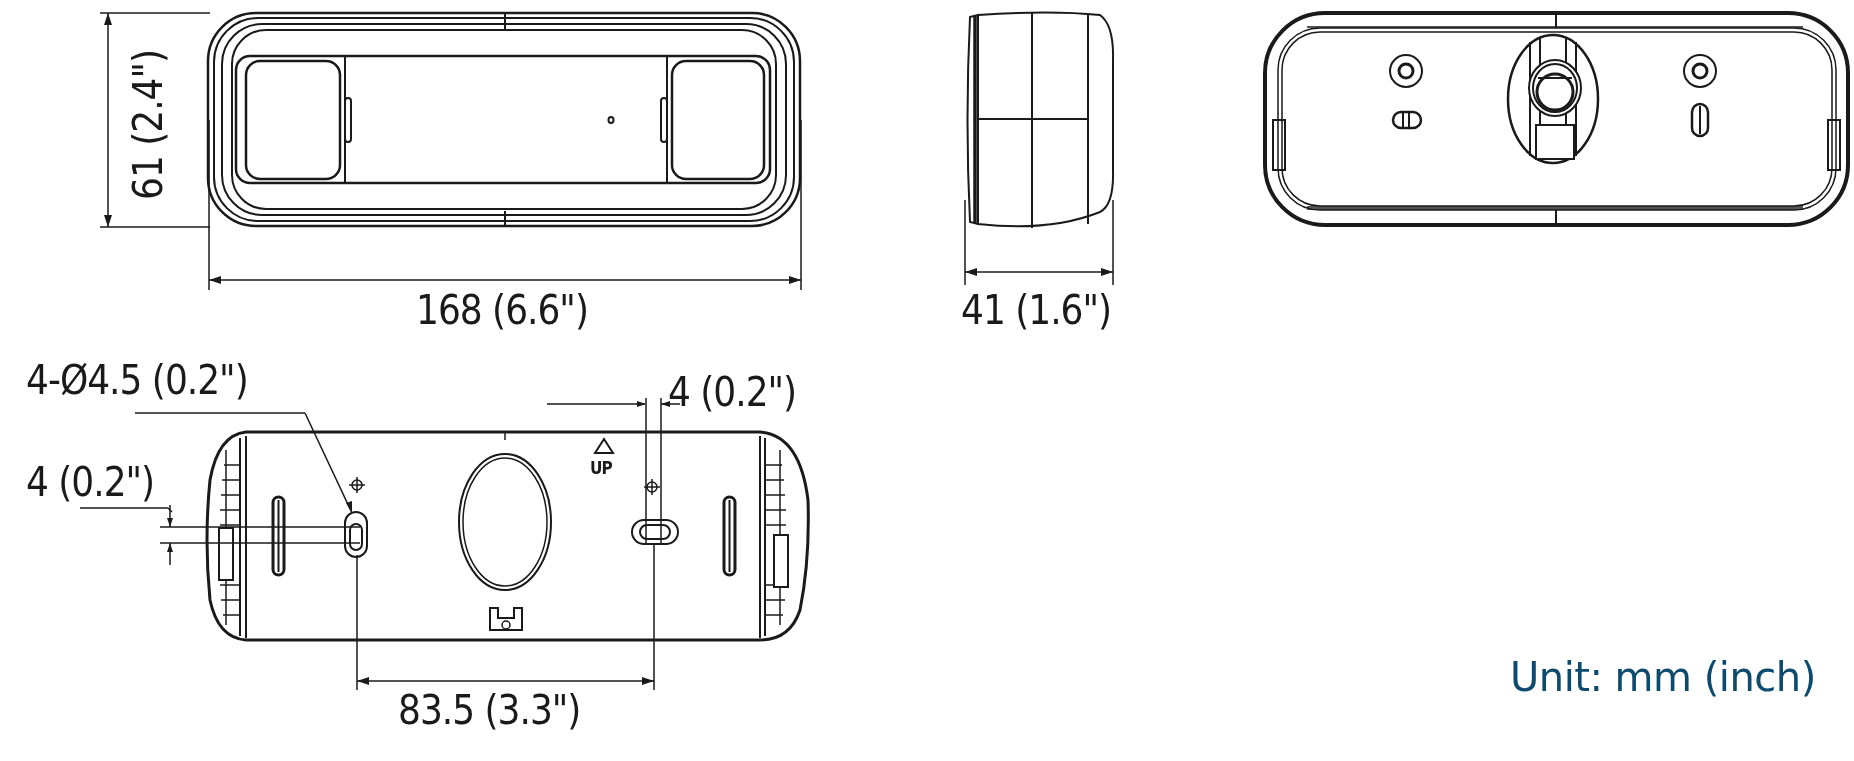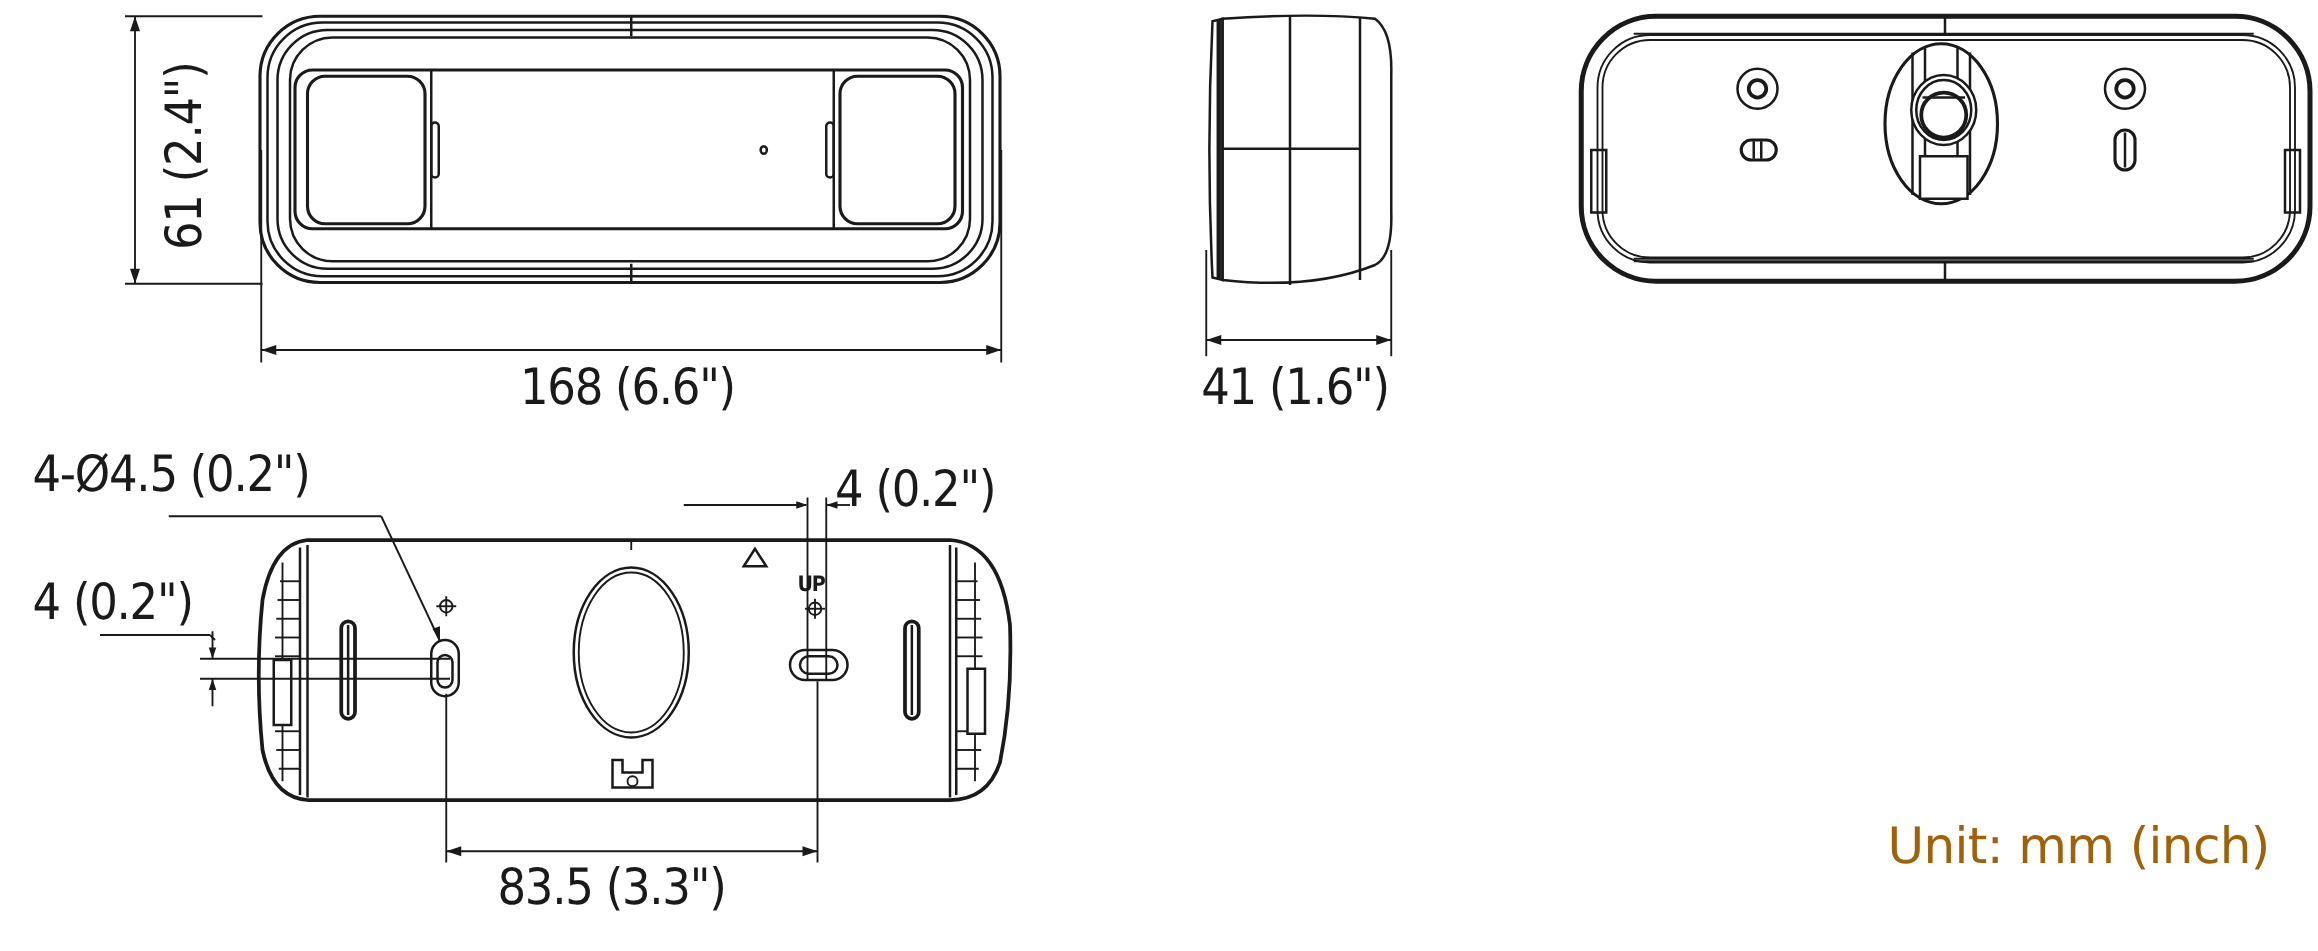--- a/index.html
+++ b/index.html
@@ -1,20 +1,20 @@
 <!DOCTYPE html>
 <html><head>
 <meta charset="utf-8">
 <style>
   html, body { margin: 0; padding: 0; background: #ffffff; }
   body { width: 1854px; height: 761px; overflow: hidden; position: relative; font-family: "DejaVu Sans", sans-serif; }
   svg { position: absolute; left: 0; top: 0; }
   .lbl { position: absolute; color: #1a1a1a; font-family: "DejaVu Sans Condensed", "DejaVu Sans", sans-serif; font-size: 40px; line-height: 1; white-space: nowrap; letter-spacing: -1px; }
   .vert { transform-origin: left top; transform: rotate(-90deg); }
-  .unit { position: absolute; font-family: "DejaVu Sans", sans-serif; font-size: 40px; color: #a16207; white-space: nowrap; letter-spacing: -0.5px; }
+  .unit { position: absolute; font-family: "DejaVu Sans", sans-serif; font-size: 40px; color: #0c4a6e; white-space: nowrap; letter-spacing: -0.5px; }
 </style>
 </head>
 <body>
 
 <svg width="1854" height="761" viewBox="0 0 1854 761" fill="none" stroke="#1a1a1a" stroke-width="2">
 
   <g>
 
     <rect x="208" y="13" width="592" height="213" rx="48" stroke-width="2.5"></rect>
     <rect x="214" y="18" width="580" height="203" rx="44"></rect>
@@ -189,14 +189,14 @@
   </g>
 </svg>
 
 <div class="lbl vert" style="left:128px; top:200px;">61 (2.4")</div>
 <div class="lbl" style="left:416px; top:290px;">168 (6.6")</div>
 <div class="lbl" style="left:961px; top:290px;">41 (1.6")</div>
 <div class="lbl" style="left:26px; top:360px;">4-Ø4.5 (0.2")</div>
 <div class="lbl" style="left:26px; top:462px;">4 (0.2")</div>
 <div class="lbl" style="left:668px; top:372px;">4 (0.2")</div>
 <div class="lbl" style="left:398px; top:690px;">83.5 (3.3")</div>
-<div class="lbl" style="left:590px; top:460px; font-size:17px; font-weight:bold; letter-spacing:-1px;margin-left:48px;">UP</div>
+<div class="lbl" style="left:590px; top:460px; font-size:17px; font-weight:bold; letter-spacing:-1px;">UP</div>
 <div class="unit" style="left:1510px; top:654px;">Unit: mm (inch)</div>
 
 </body></html>

